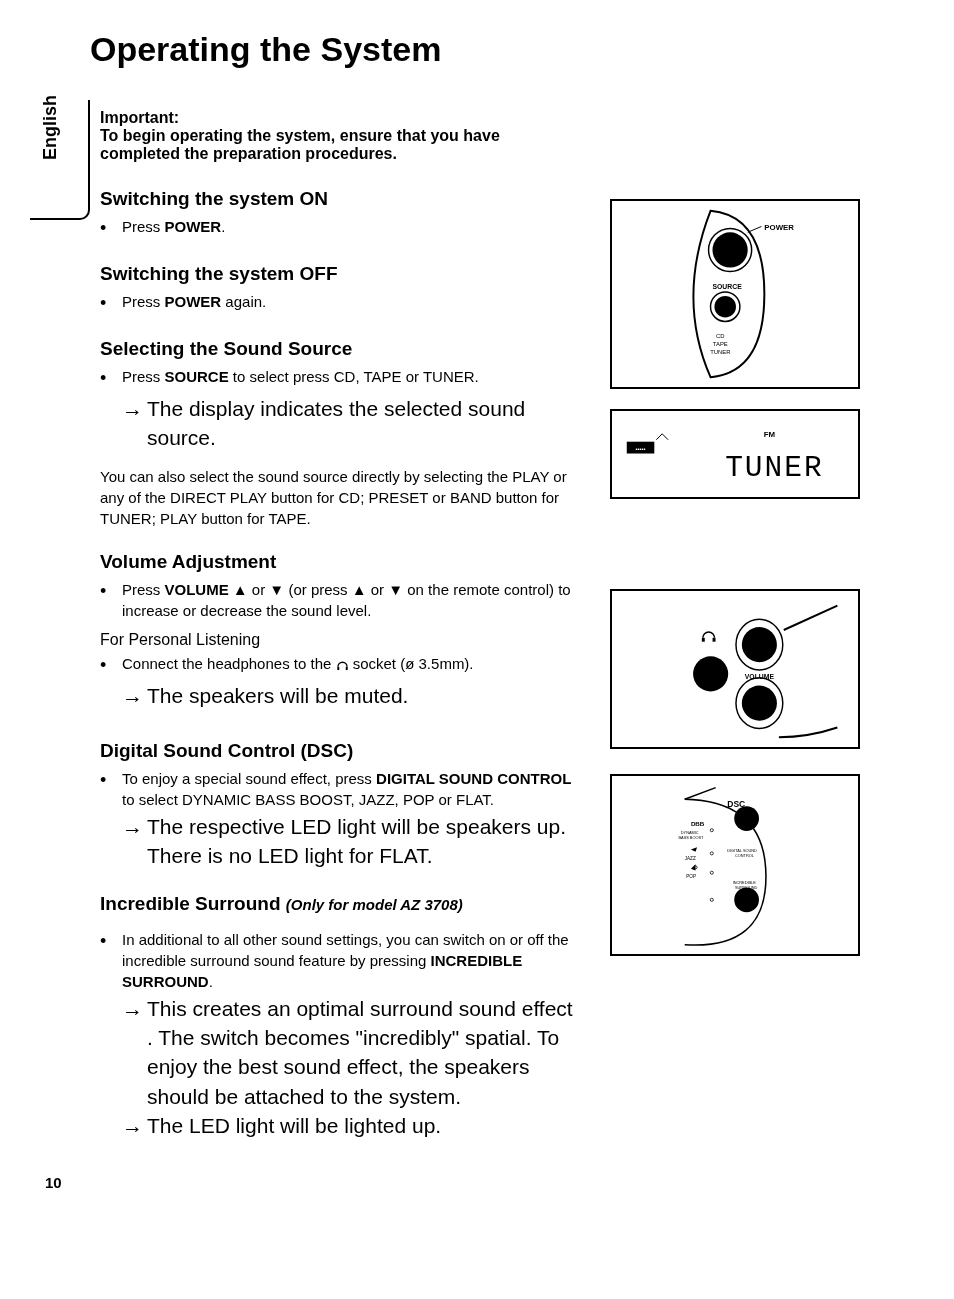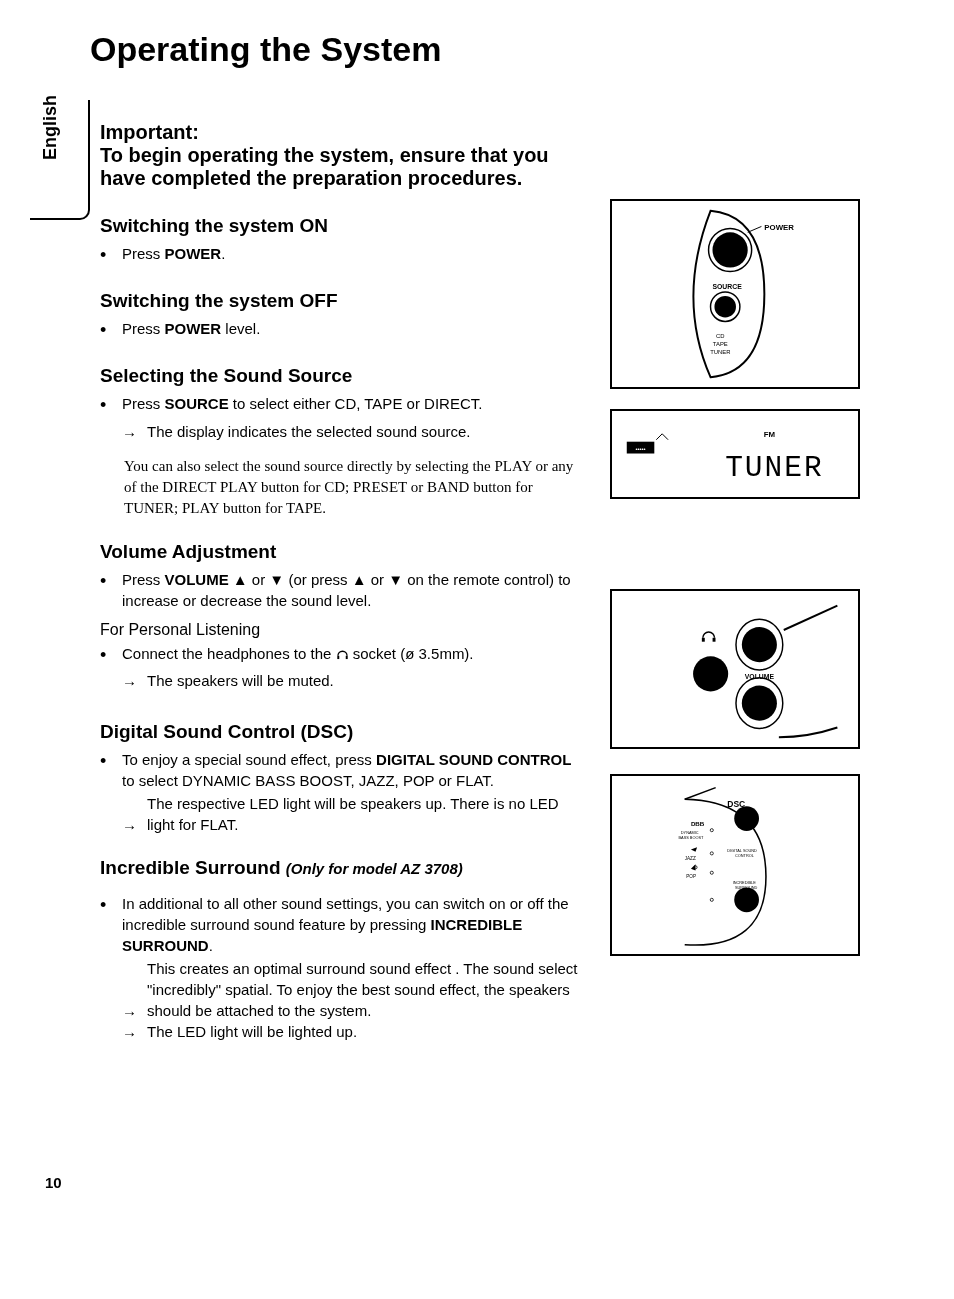--- a/index.html
+++ b/index.html
@@ -46,24 +46,23 @@
   .text-col {
     flex: 1;
     max-width: 490px;
     padding-left: 10px;
   }
   .fig-col {
     width: 250px;
     padding-top: 90px;
   }
   .intro {
-    font-size: 20px;
+    font-size: 16px;
     font-family: "Arial Narrow", Arial, sans-serif;
     margin-bottom: 25px;
-    margin-top: 12px;
   }
   .intro .label { font-weight: 700; }
   .intro .body { font-weight: 700; }
   .section { margin-bottom: 22px; }
   .sec-head {
     font-size: 19px;
     font-weight: 700;
     font-family: "Arial Narrow", Arial, sans-serif;
     margin-bottom: 6px;
   }
@@ -84,36 +83,34 @@
     font-size: 15px;
     font-family: "Arial Narrow", Arial, sans-serif;
     line-height: 1.4;
     margin-bottom: 2px;
   }
   .bullet .dot { width: 22px; flex-shrink: 0; }
   .bullet .dot::before { content: "•"; font-size: 18px; }
   .bullet .txt { flex: 1; }
   .arrow-line {
     display: flex;
-    font-size: 15px;
+    font-size: 21px;
     font-family: "Arial Narrow", Arial, sans-serif;
     line-height: 1.4;
     padding-left: 22px;
-    align-items: flex-end;
   }
   .arrow-line .arr { width: 25px; flex-shrink: 0; }
   .arrow-line .arr::before { content: "→"; }
   .arrow-line .txt { flex: 1; }
   .para {
     font-size: 15px;
-    font-family: Liberation Serif, serif;
+    font-family: Liberation Sans, sans-serif;
     line-height: 1.4;
     margin-top: 14px;
     margin-bottom: 18px;
-    margin-left: 24px;
   }
   b { font-weight: 700; }
   .page-num {
     position: absolute;
     left: 45px;
     bottom: 108px;
     font-size: 15px;
     font-weight: 700;
     font-family: "Arial Narrow", Arial, sans-serif;
   }
@@ -146,29 +143,29 @@
       <div class="bullet">
         <span class="dot"></span>
         <span class="txt"><span>Press </span><b>POWER</b><span>.</span></span>
       </div>
     </div>
 
     <div class="section">
       <div class="sec-head">Switching the system OFF</div>
       <div class="bullet">
         <span class="dot"></span>
-        <span class="txt"><span>Press </span><b>POWER</b><span> level.</span></span>
+        <span class="txt"><span>Press </span><b>POWER</b><span> again.</span></span>
       </div>
     </div>
 
     <div class="section">
       <div class="sec-head">Selecting the Sound Source</div>
       <div class="bullet">
         <span class="dot"></span>
-        <span class="txt"><span>Press </span><b>SOURCE</b><span> to select either CD, TAPE or DIRECT.</span></span>
+        <span class="txt"><span>Press </span><b>SOURCE</b><span> to select press CD, TAPE or TUNER.</span></span>
       </div>
       <div class="arrow-line">
         <span class="arr"></span>
         <span class="txt">The display indicates the selected sound source.</span>
       </div>
       <div class="para">You can also select the sound source directly by selecting the PLAY or any of the DIRECT PLAY button for CD; PRESET or BAND button for TUNER; PLAY button for TAPE.</div>
     </div>
 
     <div class="section">
       <div class="sec-head">Volume Adjustment</div>
@@ -204,21 +201,21 @@
     </div>
 
     <div class="section">
       <div class="sec-head"><span>Incredible Surround</span> <span class="sec-note">(Only for model AZ 3708)</span></div>
       <div class="bullet" style="margin-top:14px">
         <span class="dot"></span>
         <span class="txt"><span>In additional to all other sound settings, you can switch on or off the incredible surround sound feature by pressing </span><b>INCREDIBLE SURROUND</b><span>.</span></span>
       </div>
       <div class="arrow-line">
         <span class="arr"></span>
-        <span class="txt">This creates an optimal surround sound effect . The sound select "incredibly" spatial. To enjoy the best sound effect, the speakers should be attached to the system.</span>
+        <span class="txt">This creates an optimal surround sound effect . The switch becomes "incredibly" spatial. To enjoy the best sound effect, the speakers should be attached to the system.</span>
       </div>
       <div class="arrow-line">
         <span class="arr"></span>
         <span class="txt">The LED light will be lighted up.</span>
       </div>
     </div>
 
   </div>
 
   <div class="fig-col">

